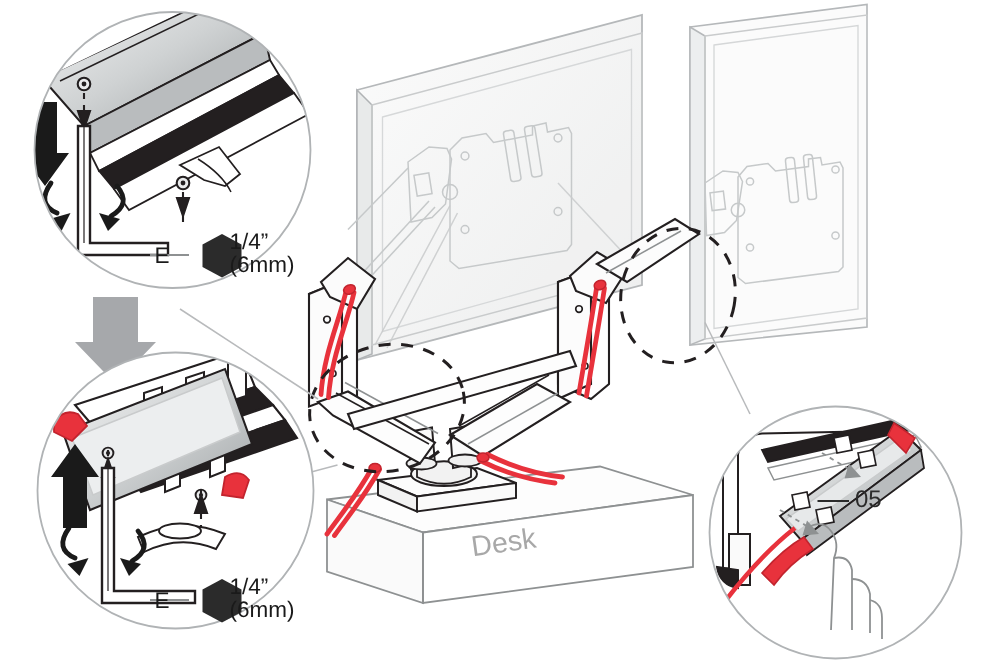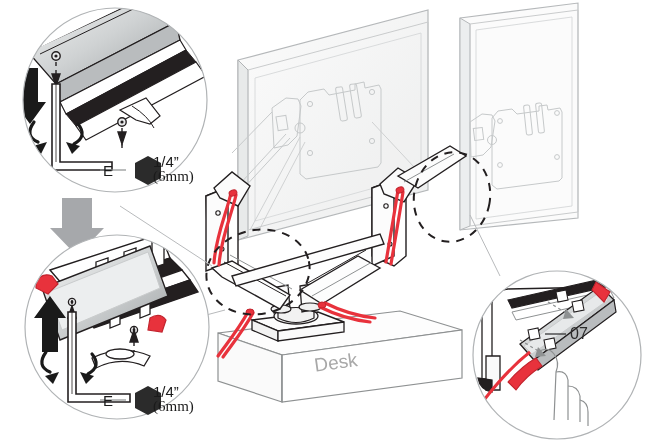--- a/index.html
+++ b/index.html
@@ -3,21 +3,21 @@
 <meta charset="utf-8">
 <title>Monitor Arm Assembly Instruction</title>
 <style>
   html,body{margin:0;padding:0;background:#ffffff;}
   body{font-family:"Liberation Sans", sans-serif;}
   #page{position:relative;width:657px;height:445px;background:#fff;overflow:hidden;}
   #page svg{position:absolute;left:0;top:0;}
   .lbl{position:absolute;font-family:"Liberation Sans", sans-serif;color:#1a1a1a;white-space:nowrap;}
   .lbl-E{font-size:15px;letter-spacing:.2px;}
   .lbl-size{font-size:15px;line-height:15px;}
-  .lbl-size .l2{display:block;font-family:Liberation Serif, serif;}
+  .lbl-size .l2{display:block;}
   .lbl-07{font-size:16px;color:#2b2b2b;}
   .lbl-desk{font-size:19px;color:#a8a8a8;font-family:"Liberation Sans", sans-serif;}
 </style>
 </head>
 <body>
 
 <div id="page">
 
   <svg width="657" height="445" viewBox="0 0 657 445">
     <defs>
@@ -354,17 +354,17 @@
     <span>1/4”</span>
     <span class="l2">(6mm)</span>
   </div>
 
   <div class="lbl lbl-E" style="left:103px;top:392px;">E</div>
   <div class="lbl lbl-size" style="left:153px;top:384px;">
     <span>1/4”</span>
     <span class="l2">(6mm)</span>
   </div>
 
-  <div class="lbl lbl-07" style="left:570px;top:325px;">07</div>
+  <div class="lbl lbl-07" style="left:570px;top:325px;">05</div>
 
   <div class="lbl lbl-desk" style="left:313px;top:355px;transform:rotate(-8deg);transform-origin:left top;">Desk</div>
 
 </div>
 
 </body></html>

